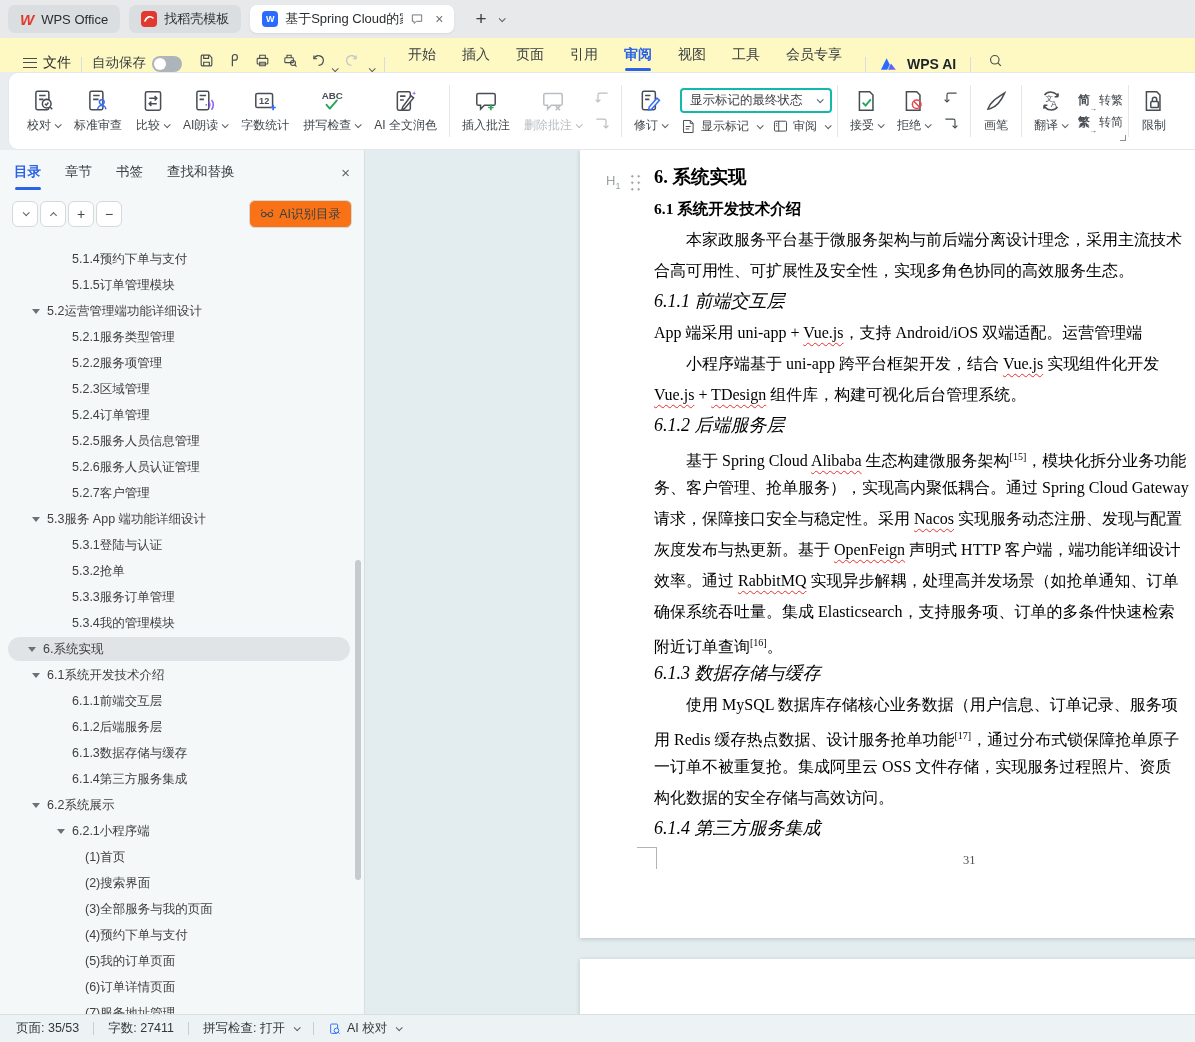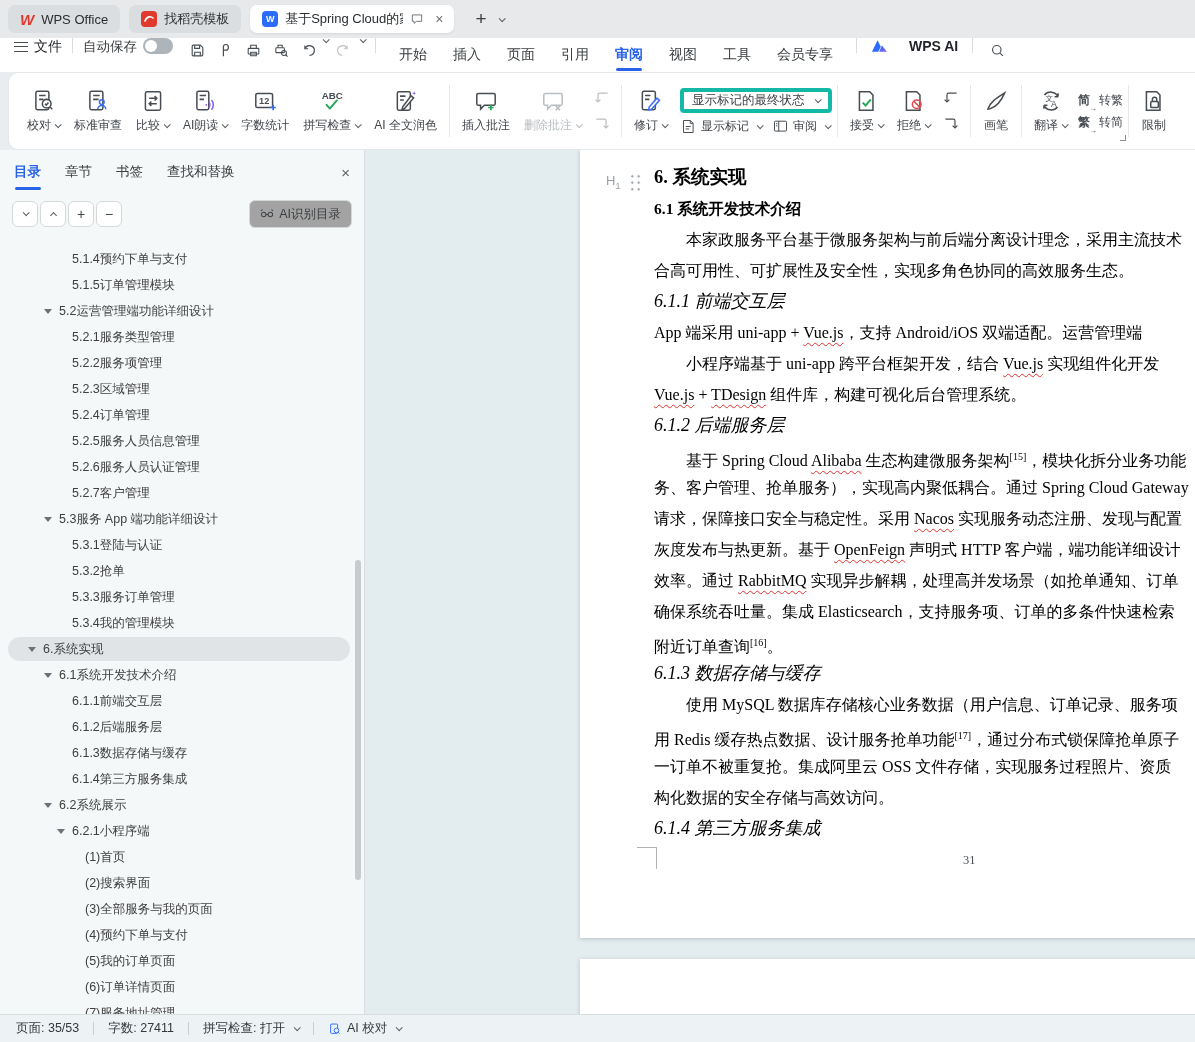--- a/index.html
+++ b/index.html
@@ -16,71 +16,71 @@
   .tab.active{background:#fff;box-shadow:0 1px 2px rgba(0,0,0,.08);padding-right:8px;width:204px;}
   .tab-title{max-width:118px;overflow:hidden;white-space:nowrap;flex:1;}
   .wlogo{font-weight:800;font-style:italic;color:#e0392e;font-size:15px;}
   .sqicon{width:16px;height:16px;border-radius:4px;display:flex;align-items:center;justify-content:center;color:#fff;font-size:9px;font-weight:700;flex:none;}
   .docer{background:#e0392e;}
   .wordic{background:#2b6cff;}
   .tab-x{color:#6b7075;font-size:14px;margin-left:4px;}
   .tab-plus{font-size:19px;color:#3c4043;margin:0 2px 0 6px;width:24px;text-align:center;}
 
   
-  .menubar{position:absolute;top:38px;left:0;right:0;height:34px;background:#ffffff;display:flex;align-items:flex-start;padding-left:14px;font-size:14px;}
+  .menubar{position:absolute;top:38px;left:0;right:0;height:34px;background:#fef9c3;display:flex;align-items:flex-end;padding-left:23px;font-size:14px;}
   .mdiv{width:1px;height:15px;background:#d8dcdf;margin:0 10px;flex:none;}
   .hamb{width:14px;height:10px;border-top:1.6px solid #474d52;border-bottom:1.6px solid #474d52;position:relative;margin-right:6px;}
   .hamb:after{content:"";position:absolute;left:0;right:0;top:3.2px;border-top:1.6px solid #474d52;}
   .mfile{display:flex;align-items:center;}
   .mauto{font-size:13.5px;color:#3c4043;margin-right:6px;}
   .toggle{width:30px;height:16px;border-radius:8px;background:#aeb5ba;position:relative;flex:none;margin-right:10px;}
   .toggle .knob{position:absolute;left:2px;top:2px;width:12px;height:12px;border-radius:50%;background:#fff;}
   .mico{width:26px;height:24px;display:flex;align-items:center;justify-content:center;margin:0 1px;flex:none;}
   .mitem{padding:0 13px;height:34px;display:flex;align-items:center;color:#3c4043;position:relative;}
   .mitem.active{color:#2a62e8;font-weight:700;}
   .mitem.active:after{content:"";position:absolute;left:50%;transform:translateX(-50%);bottom:1px;width:26px;height:3px;border-radius:2px;background:#2a62e8;}
-  .wpsai{display:flex;align-items:center;gap:21px;font-weight:700;font-size:14px;color:#1f2329;padding:0 4px;}
+  .wpsai{display:flex;align-items:center;gap:10px;font-weight:700;font-size:14px;color:#1f2329;padding:0 4px;}
 
   
   .ribbon{position:absolute;top:72px;left:0;right:0;height:78px;background:#e9edef;padding-left:8px;}
   .rpanel{height:100%;background:#fff;border-radius:10px 0 0 10px;border:1px solid #e4e8ea;border-right:none;display:flex;align-items:center;padding:0 6px;overflow:hidden;}
   .rgroup{display:flex;align-items:center;height:64px;padding:0 5px;position:relative;}
   .rsep{width:1px;height:52px;background:#e5e8ea;flex:none;}
   .rbtn{display:flex;flex-direction:column;align-items:center;justify-content:center;padding:4px 7px;border-radius:6px;}
   .rbtn .ric{margin-bottom:3px;}
   .rlabel{display:flex;align-items:center;font-size:12px;color:#41464b;white-space:nowrap;}
   .rbtn.disabled .rlabel{color:#b9bec2;}
   .rstack{display:flex;flex-direction:column;gap:6px;margin:0 2px;}
   .rmini{width:24px;height:20px;display:flex;align-items:center;justify-content:center;border-radius:4px;}
-  .rselect{width:152px;height:25px;border:4px solid #14b8a6;border-radius:4px;display:flex;align-items:center;justify-content:space-between;padding:0 8px;font-size:12.5px;color:#3c4043;background:#fff;margin-bottom:5px;white-space:nowrap;}
+  .rselect{width:152px;height:25px;border:2px solid #14b8a6;border-radius:4px;display:flex;align-items:center;justify-content:space-between;padding:0 8px;font-size:12.5px;color:#3c4043;background:#fff;margin-bottom:5px;white-space:nowrap;}
   .g3col{display:flex;flex-direction:column;justify-content:center;margin-left:6px;}
   .g3row{display:flex;gap:10px;}
   .rmini-h{display:flex;align-items:center;gap:4px;font-size:12px;color:#41464b;white-space:nowrap;}
   .convcol{display:flex;flex-direction:column;gap:5px;margin-left:4px;}
   .convglyph{position:relative;font-size:12px;font-weight:700;color:#474d52;width:17px;}
   .convglyph:after{content:"→";position:absolute;right:-2px;bottom:-4px;font-size:8px;}
   .rexpand{position:absolute;right:2px;bottom:2px;width:6px;height:6px;border-right:1.3px solid #8a9095;border-bottom:1.3px solid #8a9095;}
 
   
   .sidebar{position:absolute;top:150px;left:0;width:365px;bottom:28px;background:#f5f8f9;border-right:1px solid #d8dde0;overflow:hidden;}
   .side-tabs{display:flex;align-items:center;height:44px;padding:0 14px;font-size:13.5px;color:#3c4043;}
   .side-tab{margin-right:24px;position:relative;height:44px;display:flex;align-items:center;justify-content:center;}
   .side-tab.active{color:#2a62e8;font-weight:700;}
   .side-tab.active:after{content:"";position:absolute;bottom:4px;left:50%;transform:translateX(-50%);width:26px;height:3px;border-radius:2px;background:#2a62e8;}
   .side-close{margin-left:auto;color:#5f6568;font-size:15px;}
   .side-tools{display:flex;align-items:center;padding:6px 12px 8px;}
   .sqbtn{width:26px;height:26px;border:1px solid #d4d9db;background:#fff;border-radius:6px;display:flex;align-items:center;justify-content:center;margin-right:2px;font-size:14px;color:#41464b;}
-  .aibtn{margin-left:auto;height:28px;border:1px solid #d3d8da;background:#a3a3a3;border-radius:6px;display:flex;align-items:center;gap:5px;padding:13px 10px;font-size:12.5px;color:#3c4043;}
+  .aibtn{margin-left:auto;height:28px;border:1px solid #d3d8da;background:#f97316;border-radius:6px;display:flex;align-items:center;gap:5px;padding:13px 10px;font-size:12.5px;color:#3c4043;}
   .toc-list{position:absolute;top:96px;left:0;right:0;bottom:0;overflow:hidden;}
   .toc-row{height:26px;display:flex;align-items:center;font-size:12.5px;color:#404040;position:relative;white-space:nowrap;}
   .toc-row.selected:before{content:"";position:absolute;left:8px;right:14px;top:1px;bottom:1px;background:#e1e4e6;border-radius:12px;}
   .toc-row>*{position:relative;}
   .tri{width:0;height:0;border-left:4px solid transparent;border-right:4px solid transparent;border-top:5px solid #6b7176;margin-right:7px;flex:none;}
   .lvl1{padding-left:28px;}
-  .lvl2{padding-left:44px;}
+  .lvl2{padding-left:32px;}
   .lvl3{padding-left:72px;}
   .lvl3.has-arrow{padding-left:57px;}
   .lvl4{padding-left:85px;}
   .side-scroll{position:absolute;right:3px;top:410px;width:6px;height:320px;border-radius:3px;background:#c6cbce;}
 
   
   .canvas{position:absolute;top:150px;left:366px;right:0;bottom:28px;background:#e3ecee;overflow:hidden;}
   .page{position:absolute;left:214px;width:790px;background:#fff;box-shadow:0 1px 4px rgba(60,80,90,.25);}
   .page1{top:0;height:788px;}
   .page2{top:809px;height:60px;}

